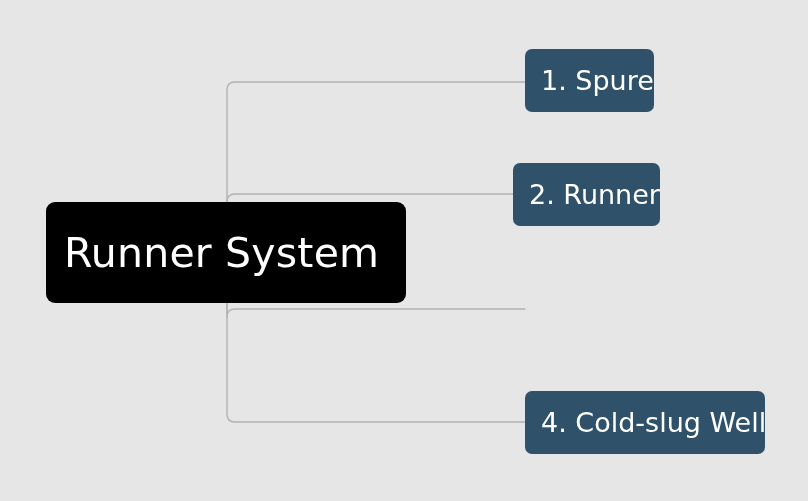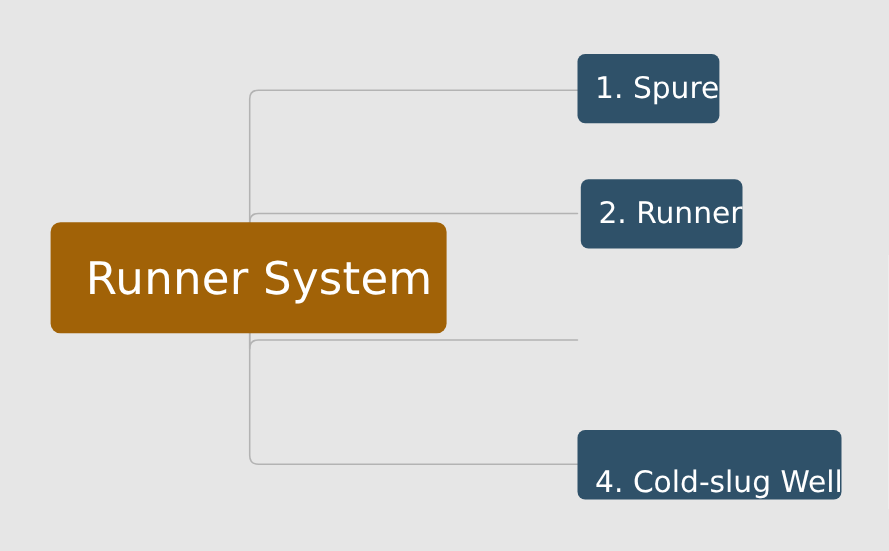--- a/index.html
+++ b/index.html
@@ -35,37 +35,37 @@
     justify-content: flex-start;
     color: #ffffff;
     white-space: nowrap;
     font-weight: 400;
   }
   .node-root {
     left: 46px;
     top: 202px;
     width: 360px;
     height: 101px;
-    background: #a16207;
+    background: #000000;
     border-radius: 9px;
     font-size: 41px;
-    padding-left: 32px;
+    padding-left: 18px;
     letter-spacing: 0.2px;
   }
   .node-child {
     background: #2f5169;
     border-radius: 7px;
     font-size: 27px;
     padding-left: 16px;
     padding-right: 27px;
   }
   .node-c1 { left: 525px; top: 49px;  width: 129px; height: 63px; }
-  .node-c2 { left: 528px; top: 163px; width: 147px; height: 63px; }
+  .node-c2 { left: 513px; top: 163px; width: 147px; height: 63px; }
   .node-c3 { left: 525px; top: 278px; width: 117px; height: 62px; }
-  .node-c4 { left: 525px; top: 391px; width: 240px; height: 63px; align-items: flex-end; }
+  .node-c4 { left: 525px; top: 391px; width: 240px; height: 63px; }
 </style>
 </head>
 <body>
 
 <div id="canvas">
 
   <svg id="connector-layer" viewBox="0 0 808 501" width="808" height="501" aria-hidden="true">
     <g fill="none" stroke="#b3b3b3" stroke-width="1.4" stroke-linecap="round" stroke-linejoin="round">
       <path d="M 227 205 L 227 90 Q 227 82 235 82 L 525 82"></path>
       <path d="M 227 205 L 227 202 Q 227 194 235 194 L 525 194"></path>

